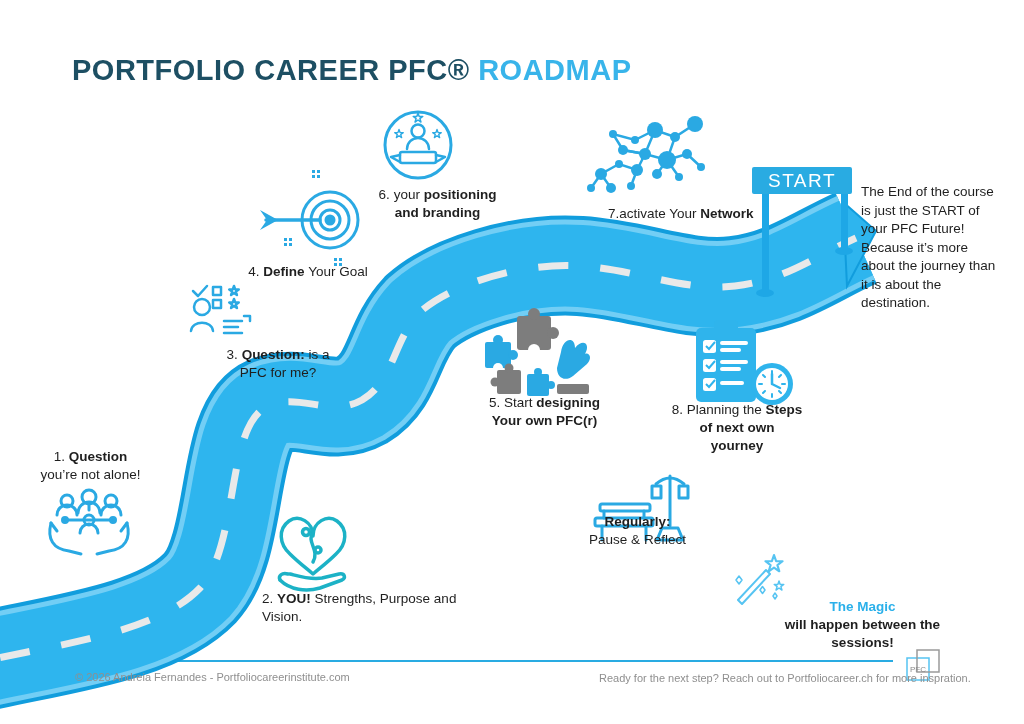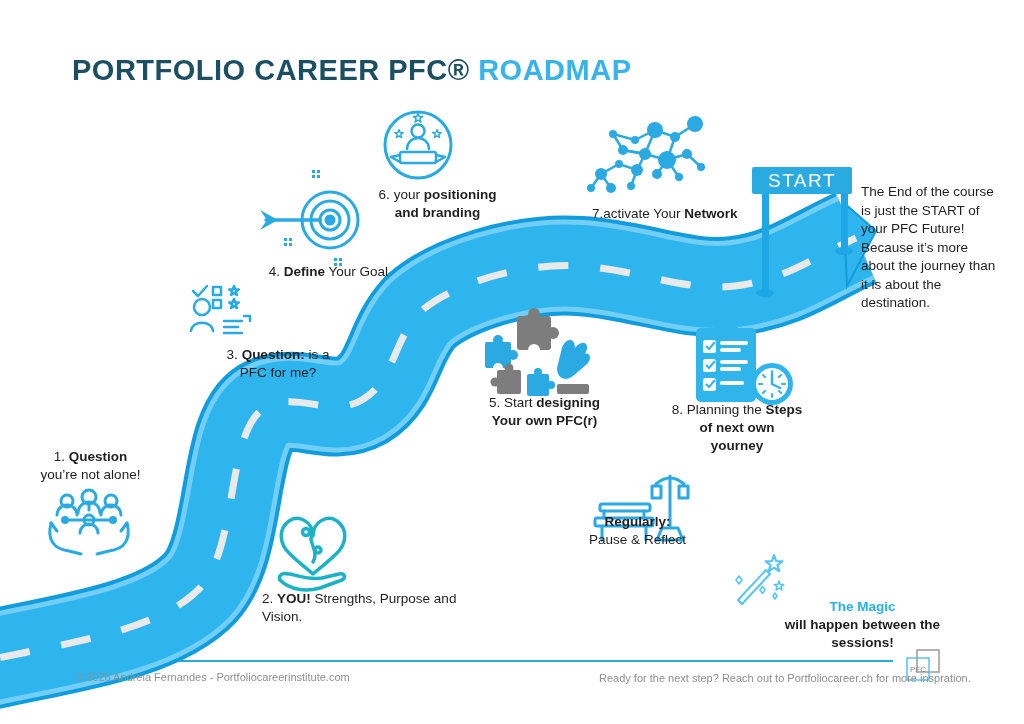--- a/index.html
+++ b/index.html
@@ -236,41 +236,41 @@
     <span>Strengths,  Purpose and Vision.</span>
   </div>
 
   <div class="step" style="left:198px;top:346px;width:160px;">
     <span>3.</span>
     <span class="b">Question:</span>
     <span>is a</span>
     <span class="blk">PFC for me?</span>
   </div>
 
-  <div class="step" style="left:228px;top:263px;width:160px;text-align:right;">
+  <div class="step" style="left:228px;top:263px;width:160px;">
     <span>4.</span>
     <span class="b">Define</span>
     <span>Your Goal</span>
   </div>
 
   <div class="step" style="left:462px;top:394px;width:165px;">
     <span>5.</span>
     <span>Start</span>
     <span class="b">designing</span>
     <span class="blk b">Your own PFC(r)</span>
   </div>
 
   <div class="step" style="left:355px;top:186px;width:165px;">
     <span>6.</span>
     <span>your</span>
     <span class="b">positioning</span>
     <span class="blk b">and branding</span>
   </div>
 
-  <div class="step left" style="left:592px;top:205px;width:170px;">
+  <div class="step left" style="left:608px;top:205px;width:170px;">
     <span>7.</span><span>activate Your</span>
     <span class="b">Network</span>
   </div>
 
   <div class="step" style="left:657px;top:401px;width:160px;">
     <span>8.</span>
     <span>Planning the</span>
     <span class="b">Steps</span>
     <span class="blk b">of next own</span>
     <span class="blk b">yourney</span>

